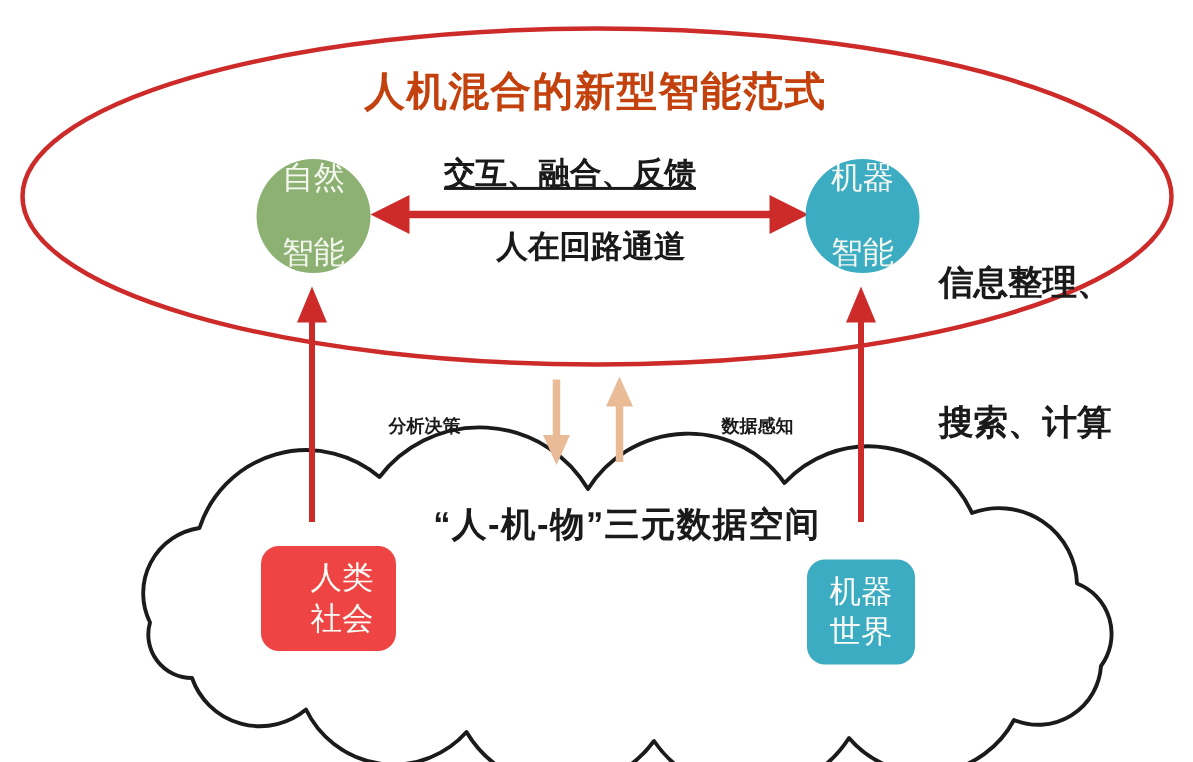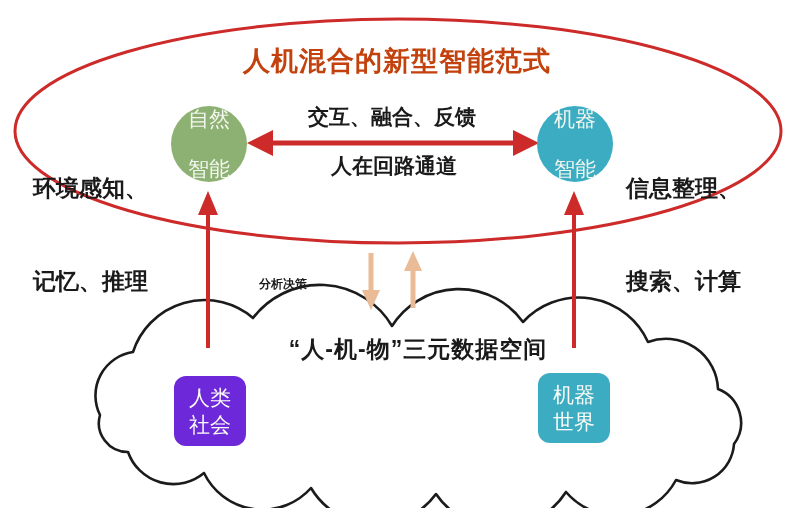--- a/index.html
+++ b/index.html
@@ -22,21 +22,21 @@
     display:flex;flex-direction:column;align-items:center;justify-content:space-between;
     color:#f4f7ef;font-size:21px;line-height:26px;text-align:center;
   }
   .node-natural{left:171px;top:106px;background:#8db173;}
   .node-machine{left:537px;top:106px;background:#3bacc2;}
   .space-box{
     position:absolute;width:72px;height:70px;border-radius:12px;
     display:flex;flex-direction:column;align-items:center;justify-content:center;
     color:#fbfbf6;font-size:21px;line-height:27px;text-align:center;
   }
-  .box-human{left:174px;top:376px;background:#6d28d9;}
+  .box-human{left:174px;top:364px;background:#ef4444;padding-left:18px;}
   .box-physical{left:355px;top:376px;background:#ecb891;}
   .box-machine{left:538px;top:373px;background:#3bacc2;}
 </style>
 </head>
 <body>
 
 <div class="canvas">
 
   <svg class="layer" width="795" height="508" viewBox="0 0 795 508">
 
@@ -79,44 +79,41 @@
       <polygon points="371,310 362,290 380,290" fill="#e9bb97"></polygon>
     </g>
     <g>
       <line x1="413" y1="308" x2="413" y2="268" stroke="#e9bb97" stroke-width="5"></line>
       <polygon points="413,251 404,271 422,271" fill="#e9bb97"></polygon>
     </g>
   </svg>
 
   <div class="txt bold red title center" style="left:397px;top:62px;">人机混合的新型智能范式</div>
 
-  <div class="txt bold side-label" style="left:33px;top:111px;">
-    <div>环境感知、</div>
-    <div>记忆、推理</div>
-  </div>
 
   <div class="txt bold side-label" style="left:626px;top:111px;">
     <div>信息整理、</div>
     <div>搜索、计算</div>
   </div>
 
   <div class="node-circle node-natural">
     <span>自然</span>
     <span>智能</span>
   </div>
 
   <div class="node-circle node-machine">
     <span>机器</span>
     <span>智能</span>
   </div>
 
-  <div class="txt bold inter-label center" style="left:392px;top:117px;">交互、融合、反馈</div>
+  <div class="txt bold inter-label center" style="left:380px;top:117px;text-decoration:underline;">交互、融合、反馈</div>
   <div class="txt bold inter-label center" style="left:394px;top:166px;">人在回路通道</div>
 
   <div class="txt bold flow-label center" style="left:283px;top:284px;">分析决策</div>
+  <div class="txt bold flow-label center" style="left:505px;top:284px;">数据感知</div>
 
   <div class="txt bold cloud-title center" style="left:394px;top:350px;margin-left:24px;">“人-机-物”三元数据空间</div>
 
   <div class="space-box box-human">
     <span>人类</span>
     <span>社会</span>
   </div>
   <div class="space-box box-machine">
     <span>机器</span>
     <span>世界</span>

